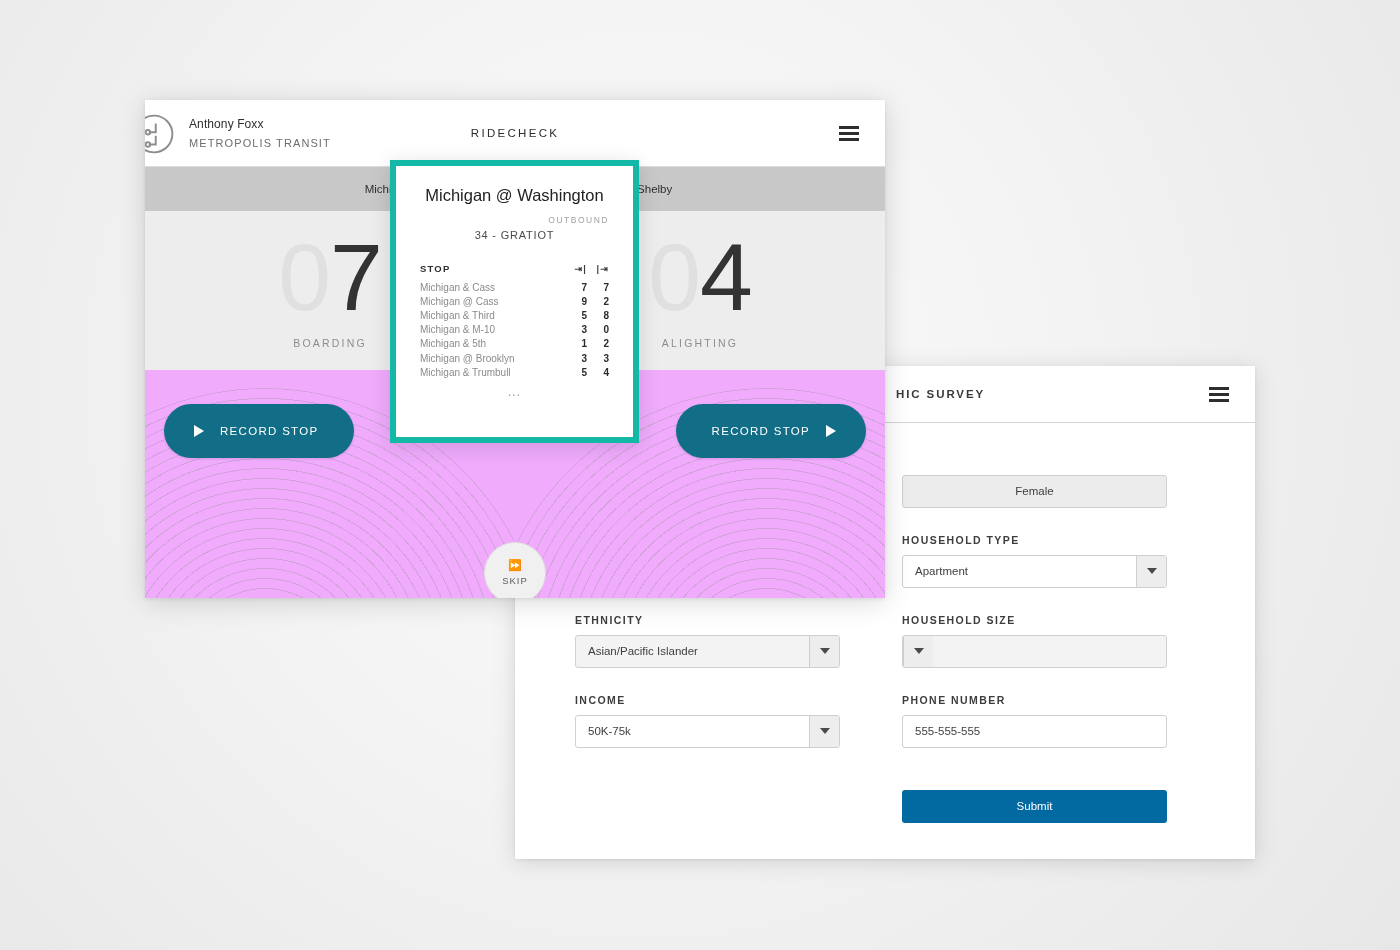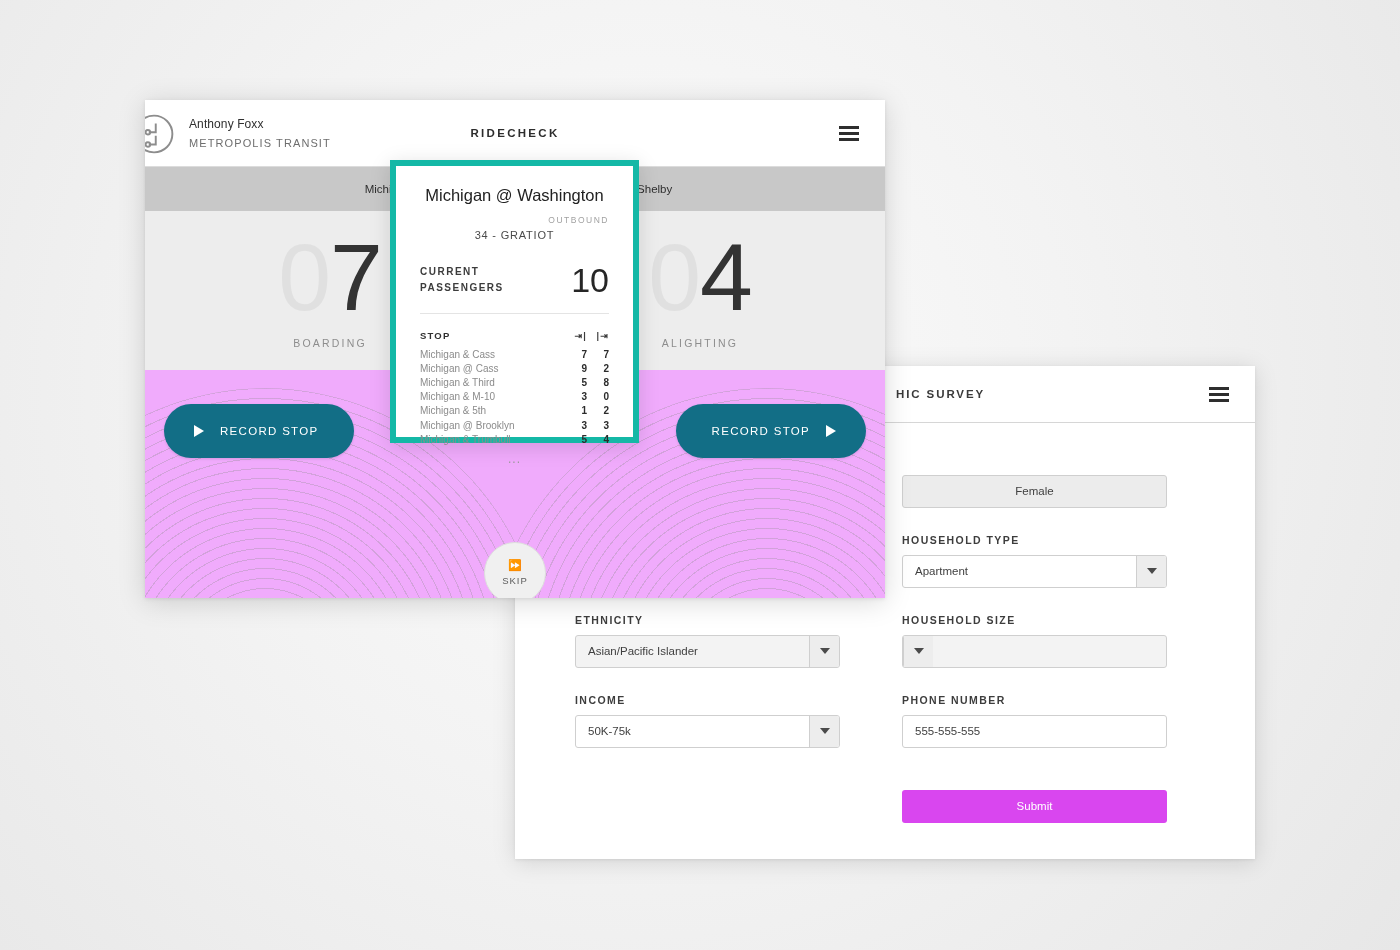--- a/index.html
+++ b/index.html
@@ -97,21 +97,21 @@
     height: 33px; width: 100%;
     border: 1px solid #cfcfcf; border-radius: 3px;
     background: #fff;
     font-size: 11.5px; color: #3f3f3f;
     padding-left: 12px;
     font-family: "Liberation Sans", sans-serif;
   }
   .submit-btn {
     grid-column: 2;
     height: 33px; width: 100%;
-    background: #d946ef;
+    background: #0369a1;
     color: #fff;
     border: none; border-radius: 3px;
     font-size: 11.5px;
     cursor: pointer;
     font-family: "Liberation Sans", sans-serif;
     margin-top: 16px;
   }
   .left-hidden { visibility: hidden; }
 
   
@@ -139,21 +139,21 @@
   .user-name {
     font-size: 12px; color: #303030; font-weight: normal;
     margin-bottom: 6px; letter-spacing: 0.1px;
   }
   .user-org {
     font-size: 11px; color: #6e6e6e; letter-spacing: 1.1px;
   }
   .ride-brand {
     position: absolute; left: 50%; transform: translateX(-50%);
     font-size: 11.5px; letter-spacing: 2.3px;
-    color: #2d2d2d; font-weight: bold;
+    color: #2d2d2d; font-weight: normal;
   }
 
   .stop-bar {
     height: 44px;
     background: #c8c8c8;
     display: flex; align-items: center;
     position: relative;
   }
   .stop-prev, .stop-next {
     display: flex; align-items: center; gap: 9px;
@@ -444,24 +444,20 @@
       <div class="skip-label">SKIP</div>
     </div>
   </div>
 </div>
 
 <div class="stop-card">
   <div class="sc-title">Michigan @ Washington</div>
   <div class="sc-dir">OUTBOUND</div>
   <div class="sc-route">34 - GRATIOT</div>
 
-  <div class="sc-current">
-    <div class="sc-cur-label">CURRENT<br>PASSENGERS</div>
-    <div class="sc-cur-val">10</div>
-  </div>
 
   <table class="sc-table">
     <thead>
       <tr>
         <th>STOP</th>
         <th class="num"><span class="arrow-glyph">⇥|</span></th>
         <th class="num"><span class="arrow-glyph">|⇥</span></th>
       </tr>
     </thead>
     <tbody>

